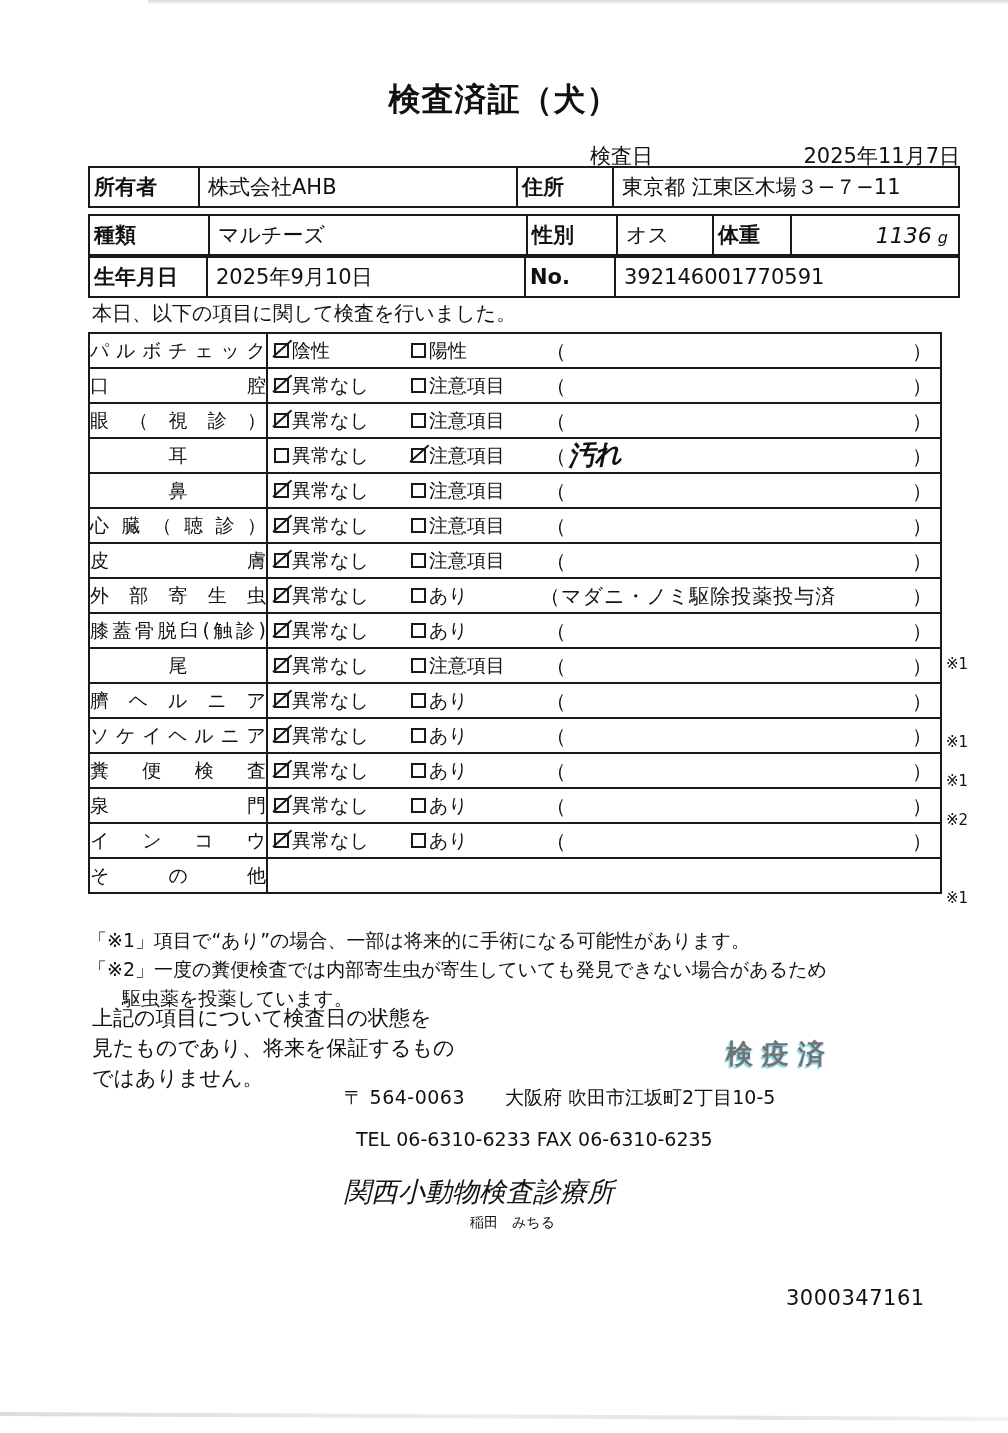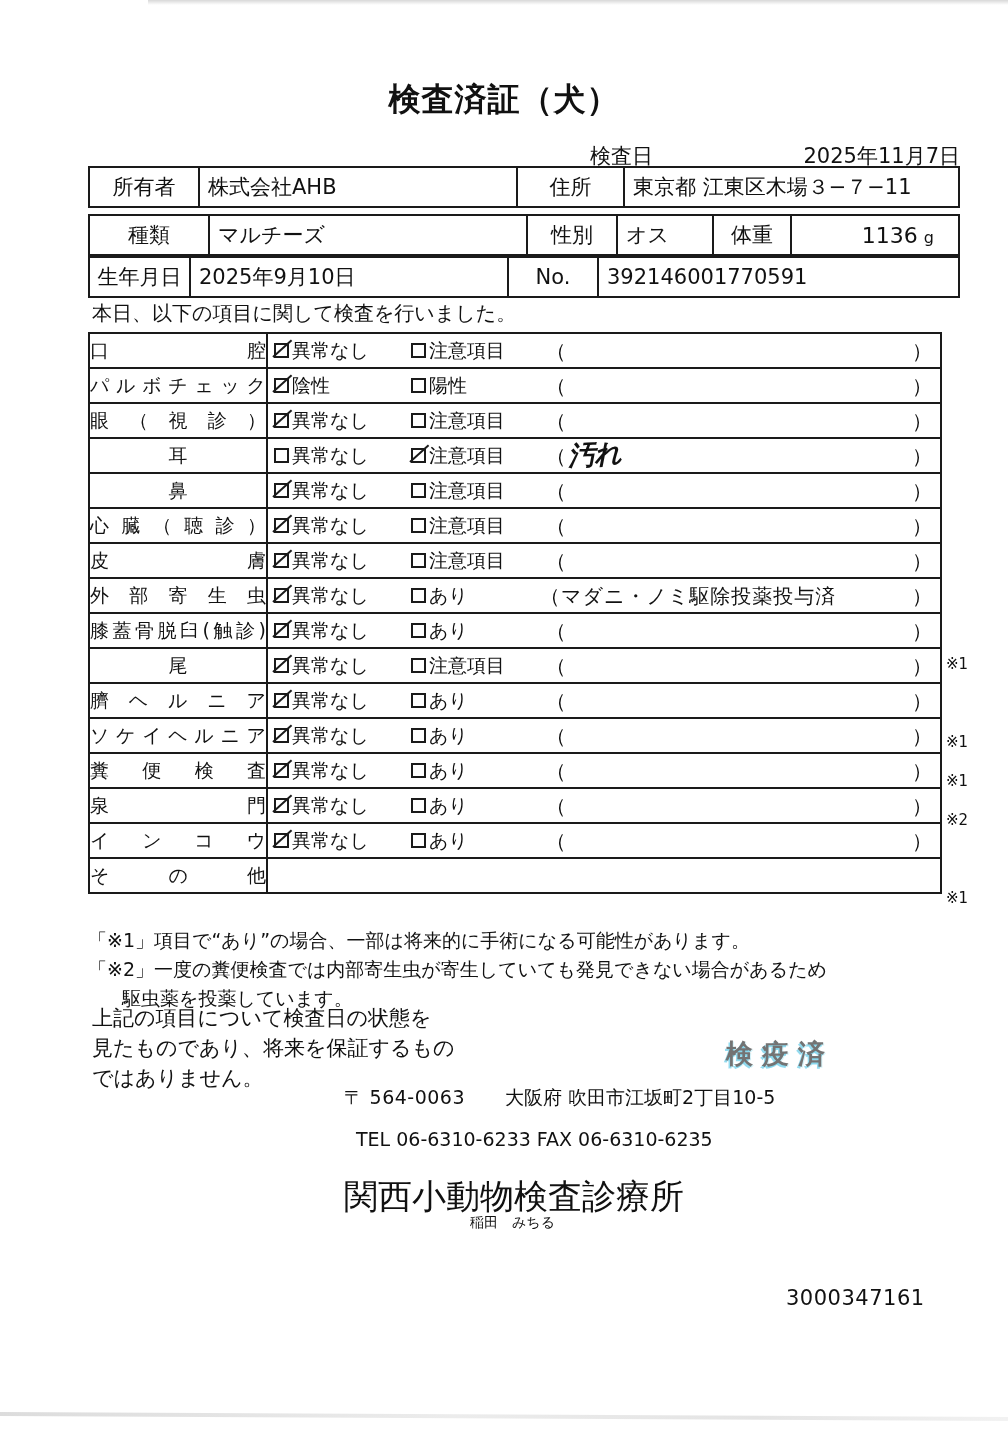--- a/index.html
+++ b/index.html
@@ -49,23 +49,23 @@
     table-layout: fixed;
   }
   .info-table td {
     border: 2px solid #1a1a1a;
     height: 40px;
     font-size: 21px;
     padding: 0 8px;
     vertical-align: middle;
     white-space: nowrap;
   }
-  .info-table td.lbl { text-align: center; padding: 0 4px; }
+  .info-table td.lbl { padding: 0 4px; font-weight: bold; }
   .info-table td.val { text-align: left; }
-  .info-table td.val-right { text-align: right; padding-right: 24px; }
+  .info-table td.val-right { text-align: right; padding-right: 10px; font-style: italic; }
 
   #owner-table { left: 88px; top: 166px; width: 872px; }
   #breed-table { left: 88px; top: 214px; width: 872px; }
   #birth-table { left: 88px; top: 256px; width: 872px; }
 
   .weight-num { font-size: 22px; }
   .weight-unit { font-size: 16px; margin-left: 6px; }
 
   .intro-line {
     position: absolute; left: 92px; top: 300px;
@@ -161,21 +161,21 @@
     position: absolute; left: 726px; top: 1036px;
     font-size: 27px; font-weight: bold; letter-spacing: 9px;
     color: #737373;
     text-shadow: -1.5px 1.5px 0 rgba(60,190,225,0.55), 1px 1px 0 rgba(150,225,240,0.4);
   }
 
   .clinic-addr  { position: absolute; left: 344px; top: 1085px; font-size: 19px; white-space: nowrap; }
   .clinic-addr .zip { letter-spacing: 0.5px; }
   .clinic-addr .city { margin-left: 34px; margin-top: 39px; }
   .clinic-tel   { position: absolute; left: 356px; top: 1128px; font-size: 19px; white-space: nowrap; }
-  .clinic-name  { position: absolute; left: 344px; top: 1174px; font-size: 34px; white-space: nowrap; }
+  .clinic-name  { position: absolute; left: 344px; top: 1174px; font-size: 27px; white-space: nowrap; font-style: italic; }
   .clinic-staff { position: absolute; left: 470px; top: 1214px; font-size: 14px; white-space: nowrap; }
   .serial       { position: absolute; left: 786px; top: 1246px; font-size: 21px; letter-spacing: 0.5px; margin-top: 40px; }
 </style>
 </head>
 <body>
 
 <div class="scan-edge-top"></div>
 <div class="scan-edge-bottom"></div>
 
 <div class="page">
@@ -185,21 +185,21 @@
   <div class="date-line">
     <span>検査日</span>
     <span>2025年11月7日</span>
   </div>
 
   <table class="info-table" id="owner-table">
     <tbody>
         <tr>
       <td class="lbl" style="width:110px">所有者</td>
       <td class="val" style="width:318px">株式会社AHB</td>
-      <td class="lbl" style="width:107px">住所</td>
+      <td class="lbl" style="width:96px">住所</td>
       <td class="val">東京都 江東区木場３−７−11</td>
     </tr>
   </tbody>
     </table>
 
   <table class="info-table" id="breed-table">
     <tbody>
         <tr>
       <td class="lbl" style="width:120px">種類</td>
       <td class="val" style="width:318px">マルチーズ</td>
@@ -209,57 +209,57 @@
       <td class="val-right">
         <span class="weight-num">1136</span><span class="weight-unit">g</span>
       </td>
     </tr>
   </tbody>
     </table>
 
   <table class="info-table" id="birth-table">
     <tbody>
         <tr>
-      <td class="lbl" style="width:101px">生年月日</td>
+      <td class="lbl" style="width:118px">生年月日</td>
       <td class="val" style="width:318px">2025年9月10日</td>
       <td class="lbl" style="width:90px">No.</td>
       <td class="val">392146001770591</td>
     </tr>
   </tbody>
     </table>
 
   <div class="intro-line">本日、以下の項目に関して検査を行いました。</div>
 
   <table id="exam-table">
     <tbody id="exam-body">
         <tr>
+          <td class="item-label">パルボチェック</td>
+          <td class="item-body">
+            <div class="opt opt-1">
+              <span class="chk checked"></span>
+              <span>陰性</span>
+            </div>
+            <div class="opt opt-2">
+              <span class="chk"></span>
+              <span>陽性</span>
+            </div>
+            <span class="paren-open">（</span>
+            <span class="paren-close">）</span>
+          </td>
+        </tr>
+        <tr>
           <td class="item-label">口腔</td>
           <td class="item-body">
             <div class="opt opt-1">
               <span class="chk checked"></span>
               <span>異常なし</span>
             </div>
             <div class="opt opt-2">
               <span class="chk"></span>
               <span>注意項目</span>
-            </div>
-            <span class="paren-open">（</span>
-            <span class="paren-close">）</span>
-          </td>
-        </tr>
-        <tr>
-          <td class="item-label">パルボチェック</td>
-          <td class="item-body">
-            <div class="opt opt-1">
-              <span class="chk checked"></span>
-              <span>陰性</span>
-            </div>
-            <div class="opt opt-2">
-              <span class="chk"></span>
-              <span>陽性</span>
             </div>
             <span class="paren-open">（</span>
             <span class="paren-close">）</span>
           </td>
         </tr>
         <tr>
           <td class="item-label">眼（視診）</td>
           <td class="item-body">
             <div class="opt opt-1">
               <span class="chk checked"></span>

